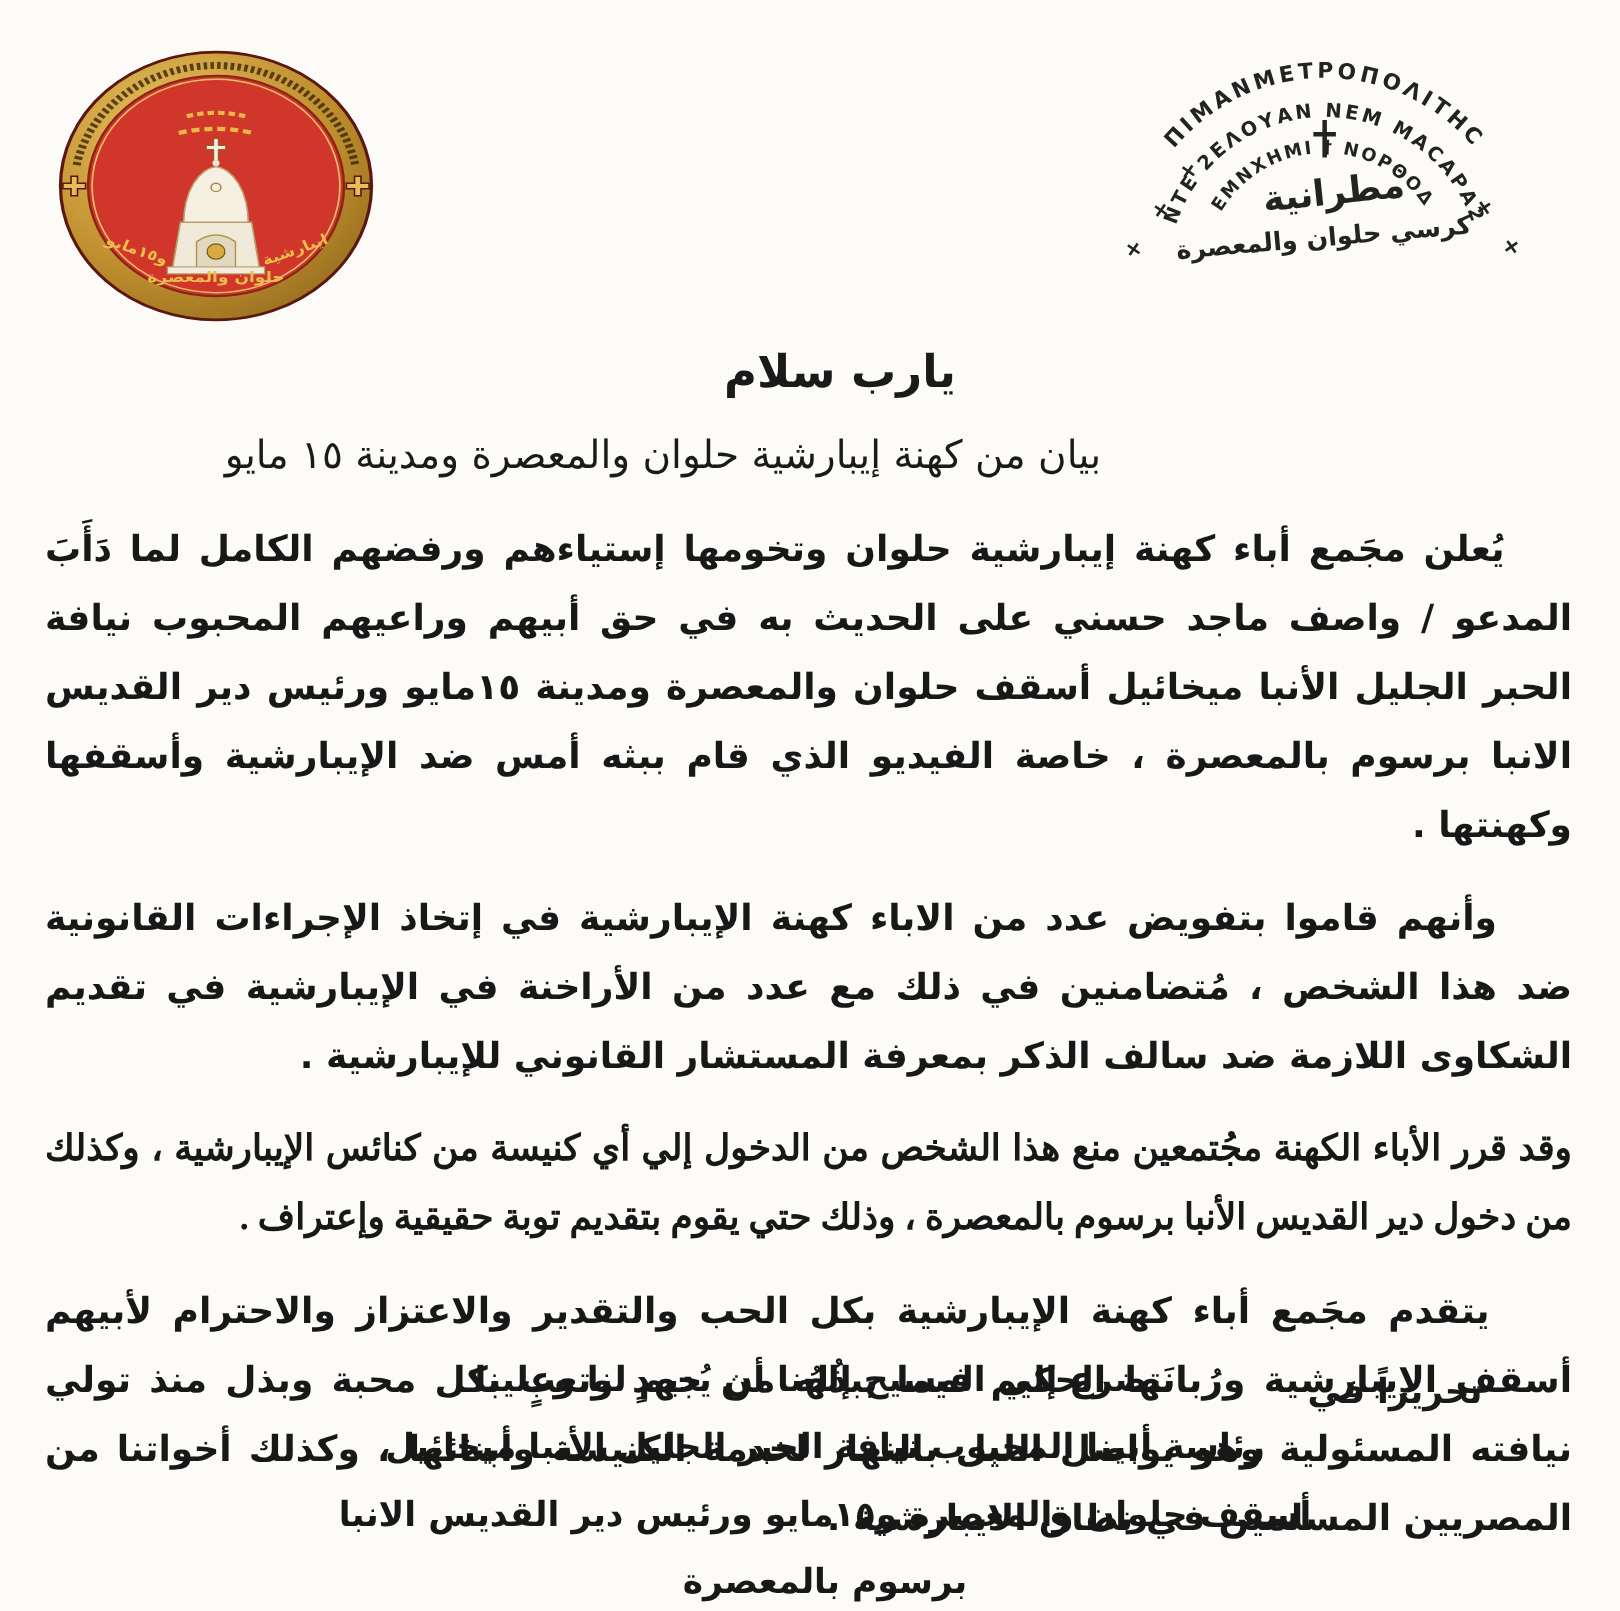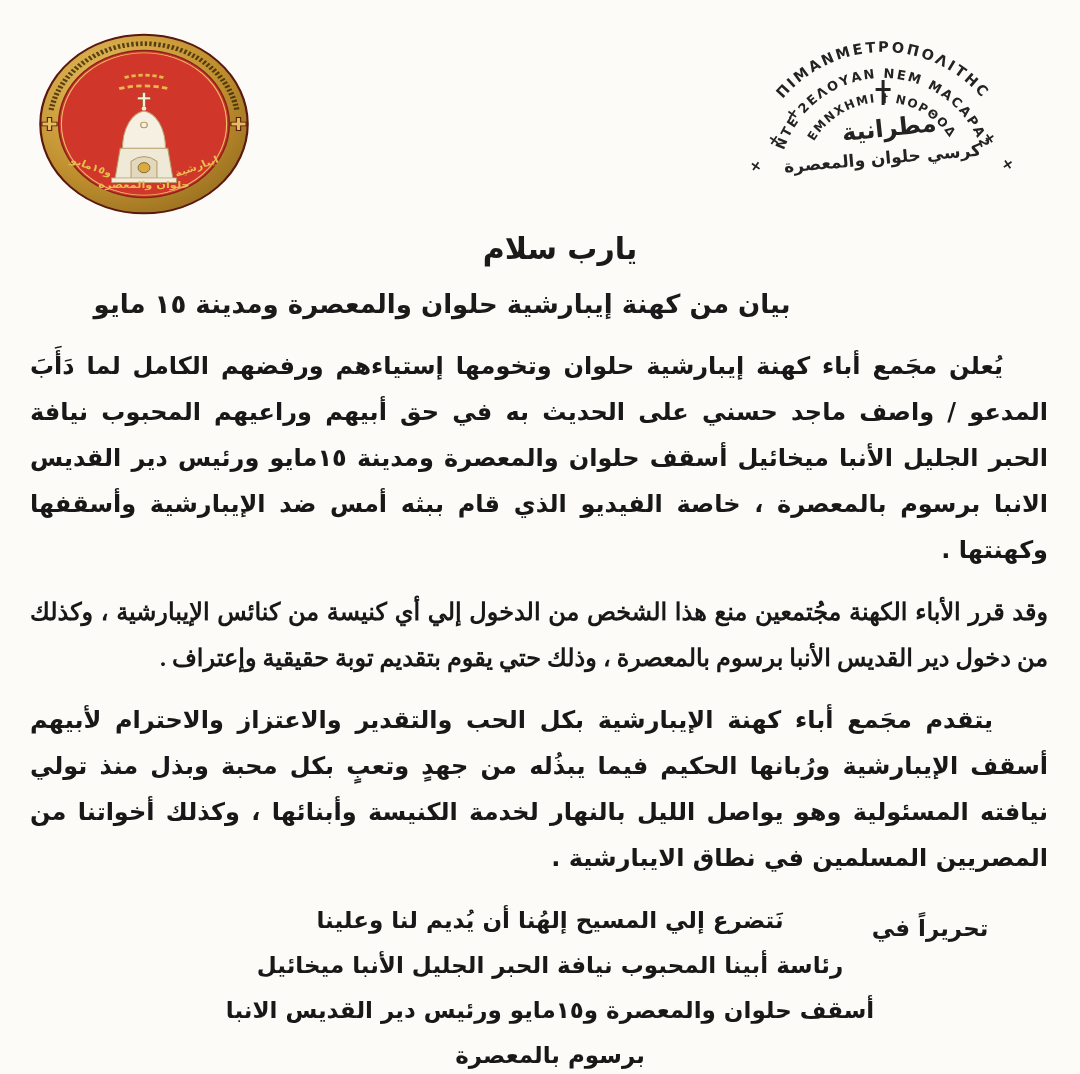--- a/index.html
+++ b/index.html
@@ -13,21 +13,21 @@
   
   .stamp{position:absolute; left:742px; top:36px; width:282px; height:148px;}
   .stamp text{font-family:"DejaVu Sans", sans-serif;}
   
   .title1{
     position:absolute; top:231px; left:0; width:1080px; text-align:center;
     font-size:30px; font-weight:bold; letter-spacing:1px;padding-left:20px;
   }
   .title2{
     position:absolute; top:289px; left:0; width:884px; text-align:center;
-    font-size:26px; font-weight:bold;
+    font-size:26px; font-weight:normal;
   }
   
   .bodytext{
     position:absolute; top:343px; left:30px; width:1018px;
     direction:rtl; text-align:justify;
     font-size:24px; line-height:46px; font-weight:600; color:#181818;
   }
   .para{margin:0 0 16px 0; text-indent:45px;}
   .para.p2{text-indent:50px;}
   .para.p3{text-indent:0;font-family:Liberation Serif, serif;}
@@ -120,20 +120,21 @@
       <text x="148" y="100" font-size="24" font-weight="bold" text-anchor="middle" direction="rtl" transform="rotate(-6 148 100)">مطرانية</text>
       <text x="141" y="128" font-size="17" font-weight="bold" text-anchor="middle" direction="rtl" transform="rotate(-5 141 128)">كرسي حلوان والمعصرة</text>
     </g>
   </svg>
 
   <div class="title1" dir="rtl">يارب سلام</div>
   <div class="title2" dir="rtl">بيان من كهنة إيبارشية حلوان والمعصرة ومدينة ١٥ مايو</div>
 
   <div class="bodytext">
     <p class="para p1">يُعلن مجَمع أباء كهنة إيبارشية حلوان وتخومها إستياءهم ورفضهم الكامل لما دَأَبَ المدعو / واصف ماجد حسني على الحديث به في حق أبيهم وراعيهم المحبوب نيافة الحبر الجليل الأنبا ميخائيل أسقف حلوان والمعصرة ومدينة ١٥مايو ورئيس دير القديس الانبا برسوم بالمعصرة ، خاصة الفيديو الذي قام ببثه أمس ضد الإيبارشية وأسقفها وكهنتها .</p>
+    <p class="para p2">وأنهم قاموا بتفويض عدد من الاباء كهنة الإيبارشية في إتخاذ الإجراءات القانونية ضد هذا الشخص ، مُتضامنين في ذلك مع عدد من الأراخنة في الإيبارشية في تقديم الشكاوى اللازمة ضد سالف الذكر بمعرفة المستشار القانوني للإيبارشية .</p>
     <p class="para p3">وقد قرر الأباء الكهنة مجُتمعين منع هذا الشخص من الدخول إلي أي كنيسة من كنائس الإيبارشية ، وكذلك من دخول دير القديس الأنبا برسوم بالمعصرة ، وذلك حتي يقوم بتقديم توبة حقيقية وإعتراف .</p>
     <p class="para p4">يتقدم مجَمع أباء كهنة الإيبارشية بكل الحب والتقدير والاعتزاز والاحترام لأبيهم أسقف الإيبارشية ورُبانها الحكيم فيما يبذُله من جهدٍ وتعبٍ بكل محبة وبذل منذ تولي نيافته المسئولية وهو يواصل الليل بالنهار لخدمة الكنيسة وأبنائها ، وكذلك أخواتنا من المصريين المسلمين في نطاق الايبارشية .</p>
   </div>
 
   <div class="dateblock">
     <div>تحريراً في</div>
   </div>
 
   <div class="closing">
     <div>نَتضرع إلي المسيح إلهُنا أن يُديم لنا وعلينا</div>

